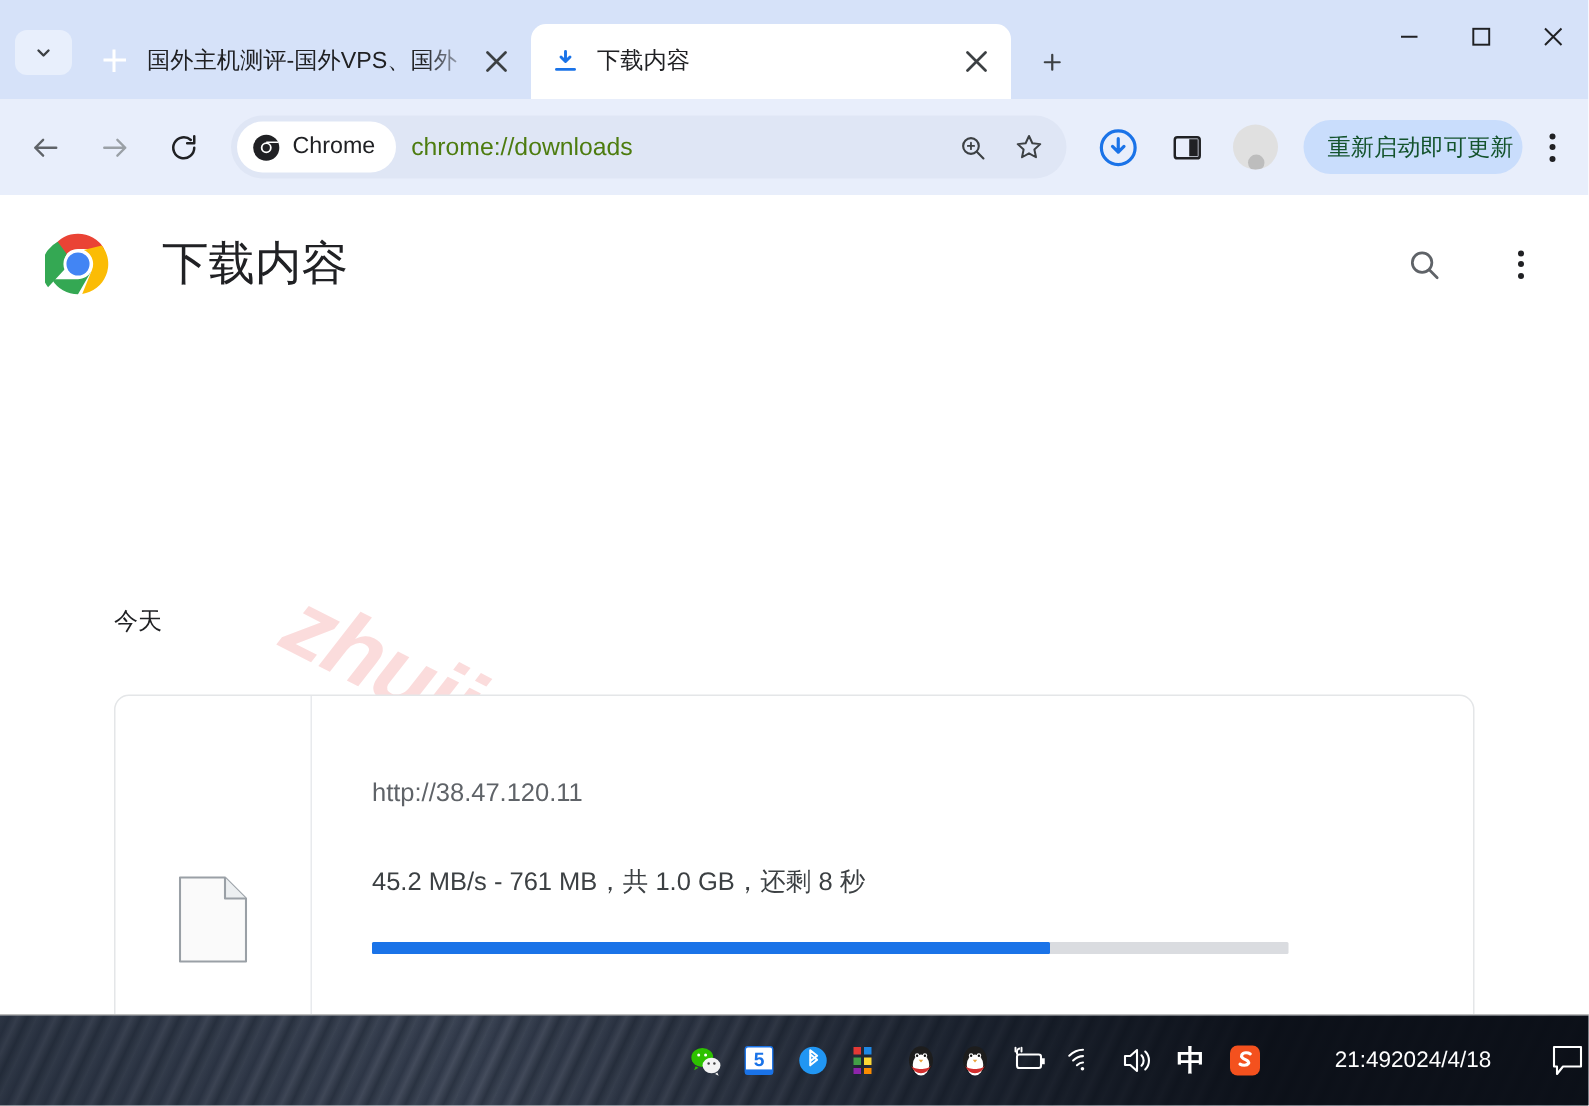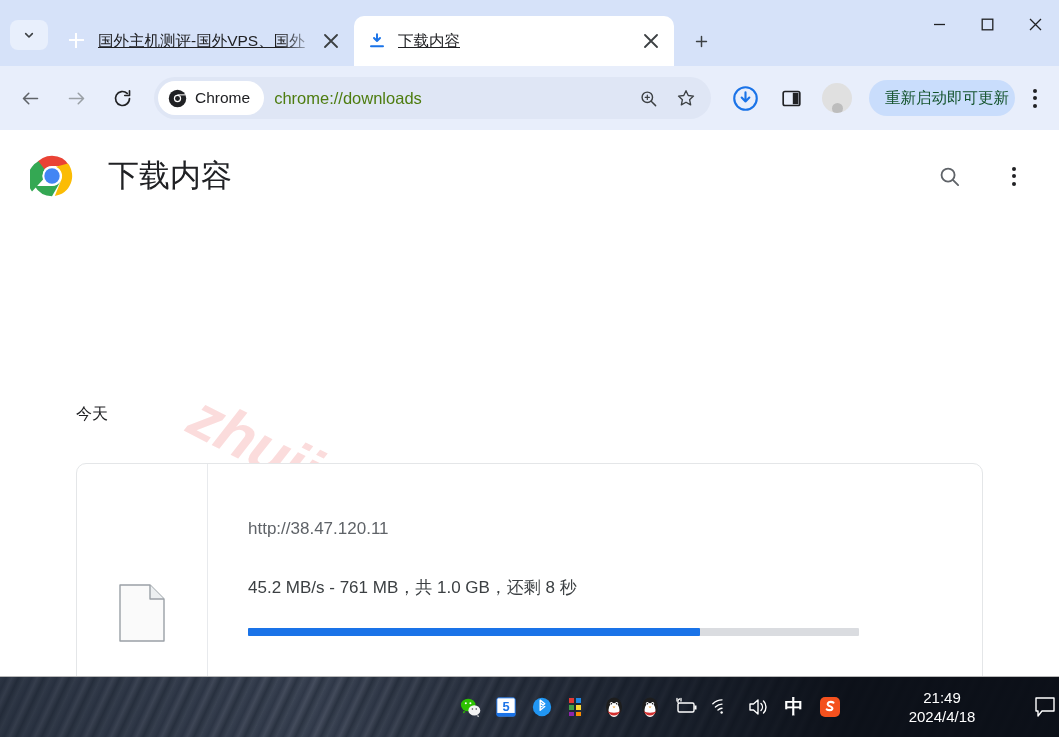--- a/index.html
+++ b/index.html
@@ -43,21 +43,21 @@
     position: relative; overflow: hidden;
   }
   .favicon-seal::before, .favicon-seal::after {
     content: ""; position: absolute; background: #ffffff;
   }
   .favicon-seal::before { left: 7px; top: 1px; width: 1.6px; height: 15px; }
   .favicon-seal::after { left: 1px; top: 7px; width: 15px; height: 1.6px; }
 
   .tab-title {
     font-size: 15.5px; color: #202124; white-space: nowrap; overflow: hidden;
-    flex: 1 1 auto; line-height: 50px; text-decoration: underline;
+    flex: 1 1 auto; line-height: 50px;
   }
   .tab.inactive .tab-title {
     -webkit-mask-image: linear-gradient(to right, #000 84%, transparent 100%);
     mask-image: linear-gradient(to right, #000 84%, transparent 100%);
   }
   .tab-close {
     width: 26px; height: 26px; flex: 0 0 auto;
     display: flex; align-items: center; justify-content: center;
     border-radius: 50%; cursor: pointer; color: #3c4043;
   }
@@ -190,21 +190,21 @@
       #2b3442;
     border-top: 1px solid #b9b9b9;
     display: flex; align-items: center;
   }
   .tray { margin-left: 452px; display: flex; align-items: center; gap: 0px; height: 61px; }
   .tray-item {
     width: 36px; height: 44px; display: flex; align-items: center; justify-content: center;
     cursor: pointer;
   }
   .clock {
-    margin-left: 34px; display: flex; flex-direction: column; align-items: center;
+    margin-left: 34px; display: flex; align-items: center;
     justify-content: center; color: #ffffff; line-height: 1.3; cursor: default;
     font-size: 15px; width: 120px;
   }
   .notif {
     margin-left: 26px; width: 34px; height: 44px; display: flex; align-items: center;
     justify-content: center; cursor: pointer;
   }
   .ime-char { color: #ffffff; font-size: 19px; font-weight: bold; }
 </style>
 </head>

